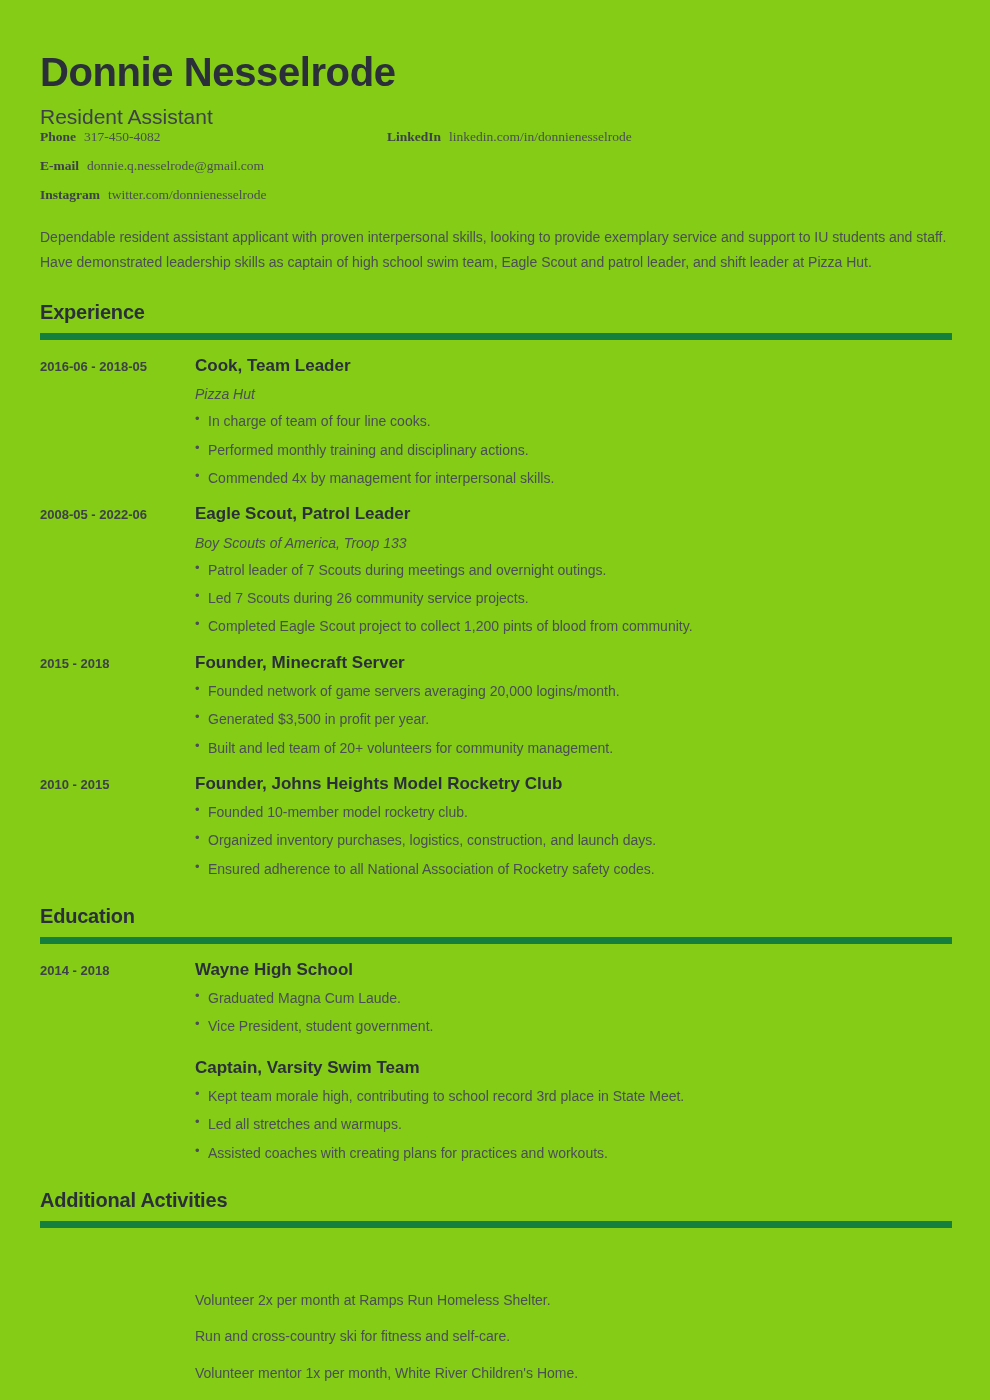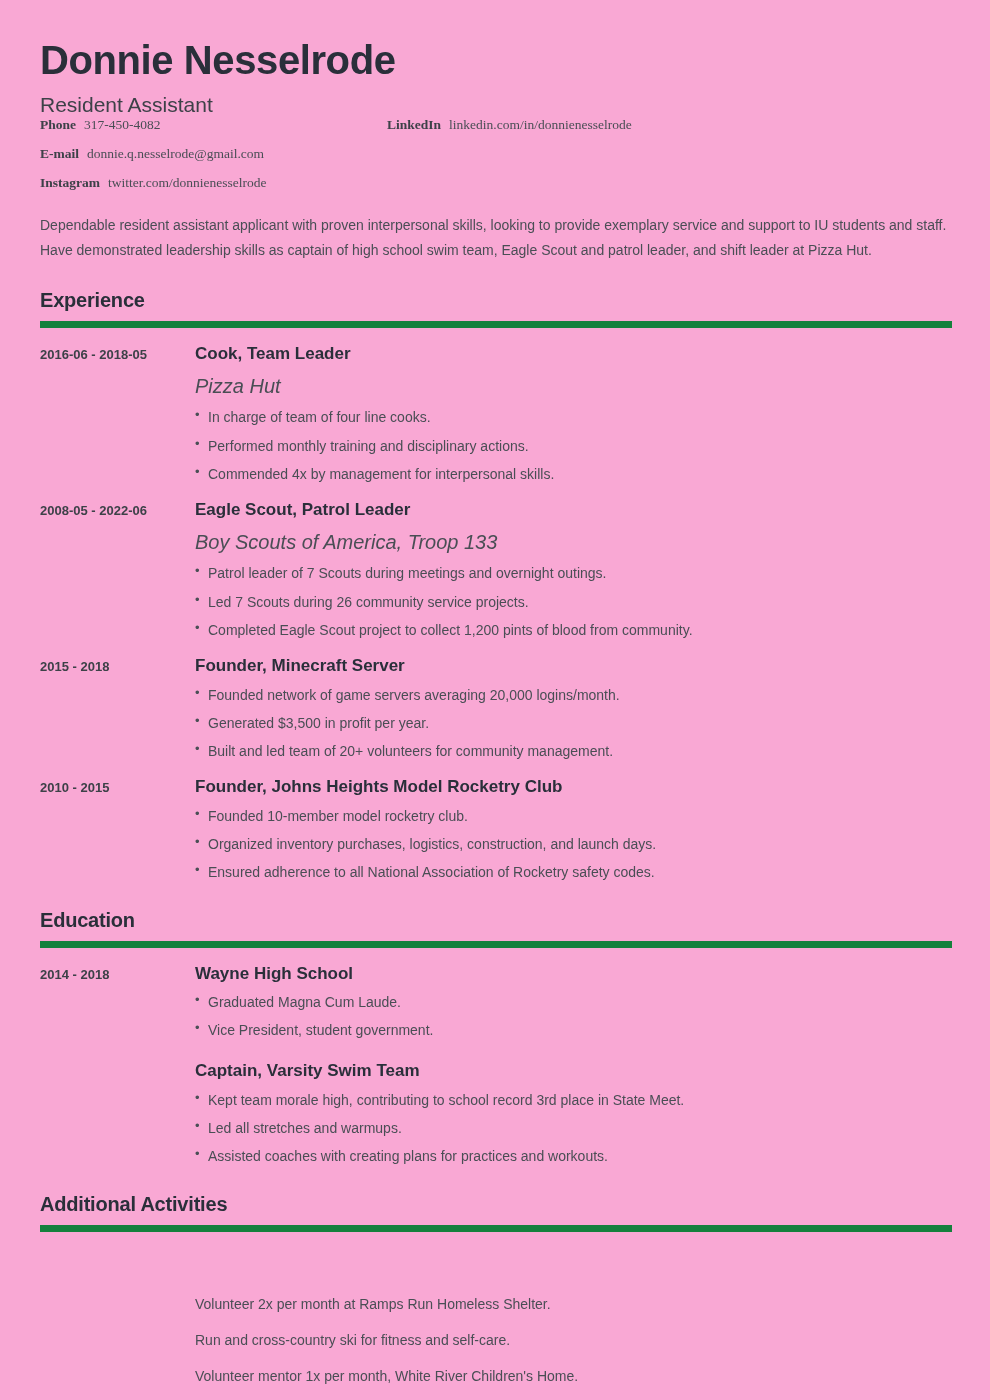--- a/index.html
+++ b/index.html
@@ -13,22 +13,22 @@
   body {
     font-family: "Liberation Sans", sans-serif;
     color: #3d4148;
     -webkit-font-smoothing: antialiased;
   }
 
   .page {
     position: relative;
     width: 990px;
     height: 1400px;
-    background: #f9a8d4;
-    padding: 0 40px;
+    background: #84cc16;
+    padding: 12px 40px;
     overflow: hidden;
   }
 
   
   .name {
     font-size: 40px;
     font-weight: bold;
     color: #2a2f3a;
     letter-spacing: -0.4px;
     padding-top: 38px;
@@ -126,21 +126,21 @@
   }
 
   .entry-title {
     font-size: 17px;
     font-weight: bold;
     color: #2a2f3a;
     line-height: 1.25;
   }
 
   .entry-sub {
-    font-size: 20px;
+    font-size: 14px;
     font-style: italic;
     color: #4a4e55;
     margin-top: 9px;
     line-height: 1.3;
   }
 
   .bullets {
     list-style: none;
     margin-top: 8px;
   }

